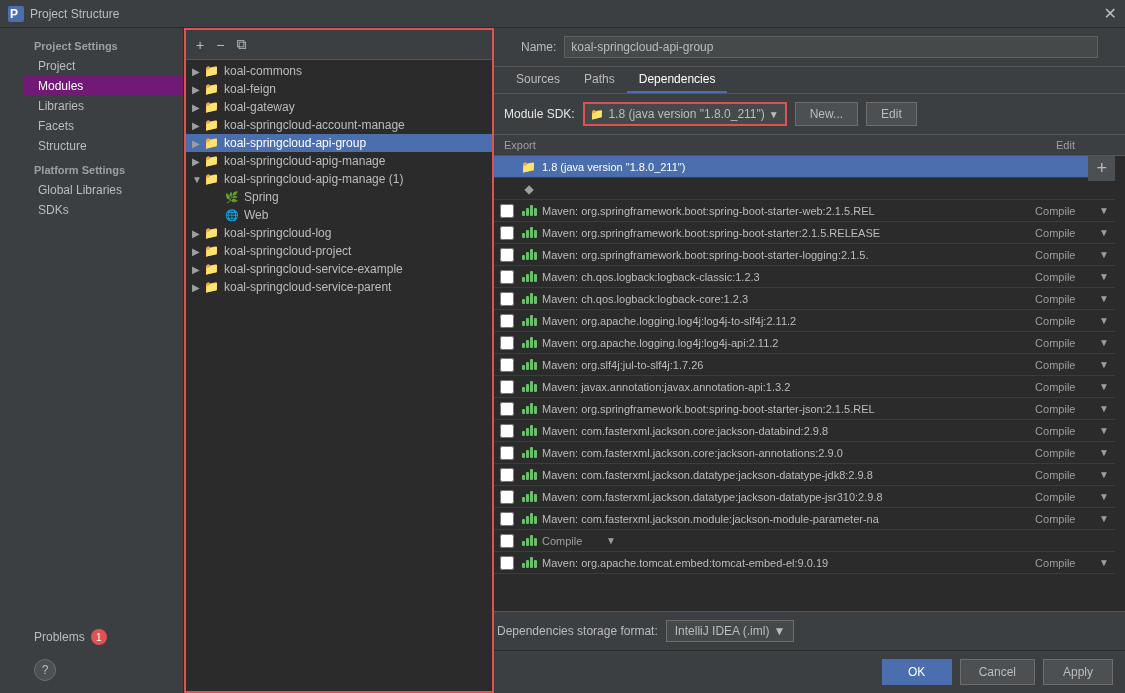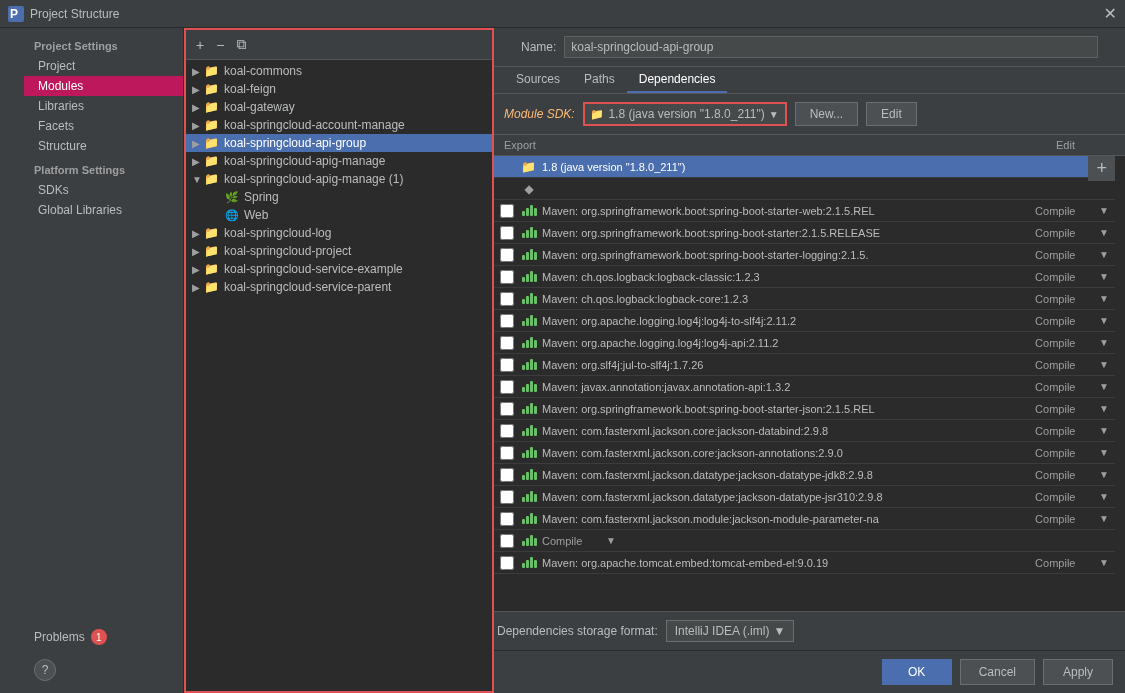--- a/index.html
+++ b/index.html
@@ -41,21 +41,21 @@
       font-size: 11px;
       font-weight: bold;
       padding: 8px 10px 4px 10px;
       text-transform: none;
     }
     .sidebar-item {
       padding: 3px 10px 3px 14px;
       cursor: pointer;
       color: #bbbcbe;
     }
-    .sidebar-item.active { background: #be185d; color: #ffffff; }
+    .sidebar-item.active { background: #701a75; color: #ffffff; }
 
     
     .tree-panel {
       width: 310px;
       background: #2b2b2b;
       border-right: 1px solid #555;
       display: flex;
       flex-direction: column;
       border: 2px solid #e05252;
     }
@@ -156,21 +156,21 @@
       border-bottom: 2px solid #4b6eaf;
     }
 
     .module-sdk-row {
       display: flex;
       align-items: center;
       padding: 8px 10px;
       gap: 8px;
       border-bottom: 1px solid #555;
     }
-    .module-sdk-label { color: #fdba74; font-size: 12px; font-style: italic; }
+    .module-sdk-label { color: #e5e5e5; font-size: 12px; }
     .sdk-selector {
       display: flex;
       align-items: center;
       background: #45494a;
       border: 2px solid #e05252;
       color: #bbbcbe;
       padding: 3px 6px;
       font-size: 12px;
       cursor: pointer;
       gap: 4px;
@@ -360,22 +360,22 @@
 
   <div class="sidebar">
     <div class="sidebar-section-title">Project Settings</div>
     <div class="sidebar-item">Project</div>
     <div class="sidebar-item active">Modules</div>
     <div class="sidebar-item">Libraries</div>
     <div class="sidebar-item">Facets</div>
     <div class="sidebar-item">Structure</div>
 
     <div class="sidebar-section-title">Platform Settings</div>
+    <div class="sidebar-item">Global Libraries</div>
     <div class="sidebar-item">SDKs</div>
-    <div class="sidebar-item">Global Libraries</div>
 
     <div style="flex:1"></div>
     <div class="problems-row">
       <span>Problems</span>
       <span class="problems-badge">1</span>
     </div>
     <div style="padding: 8px 10px;">
       <div class="help-btn">?</div>
     </div>
   </div>

